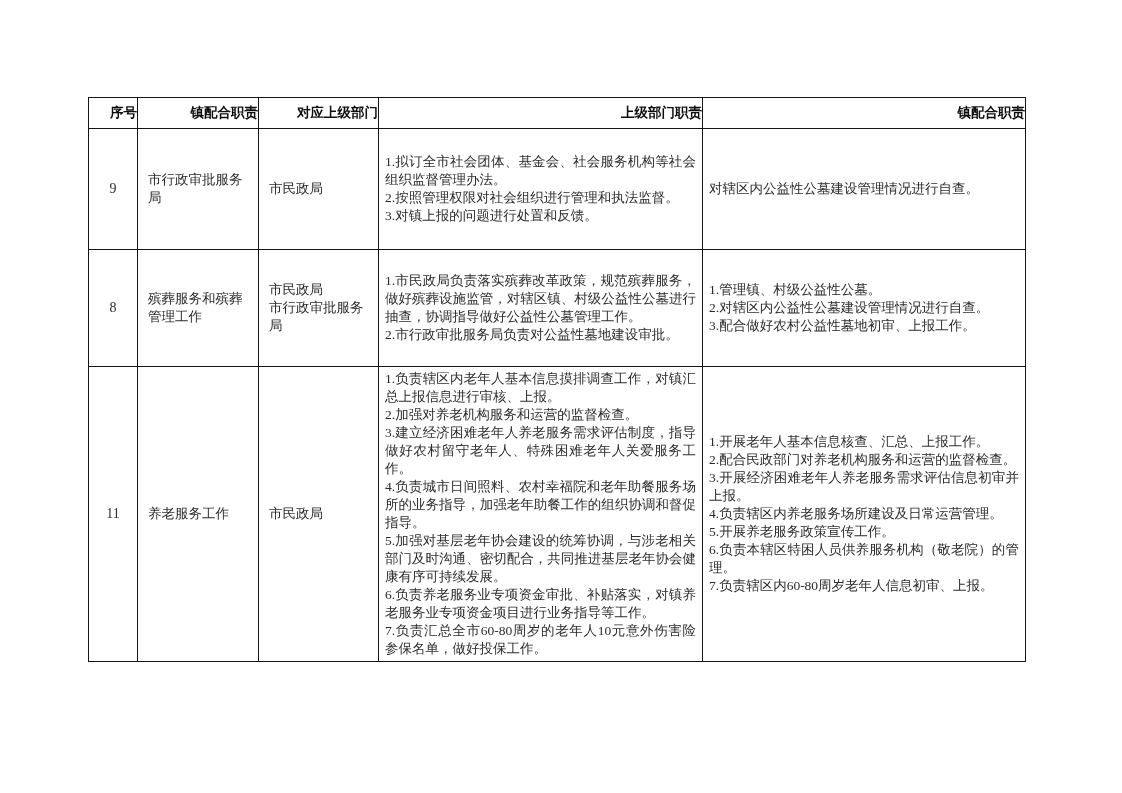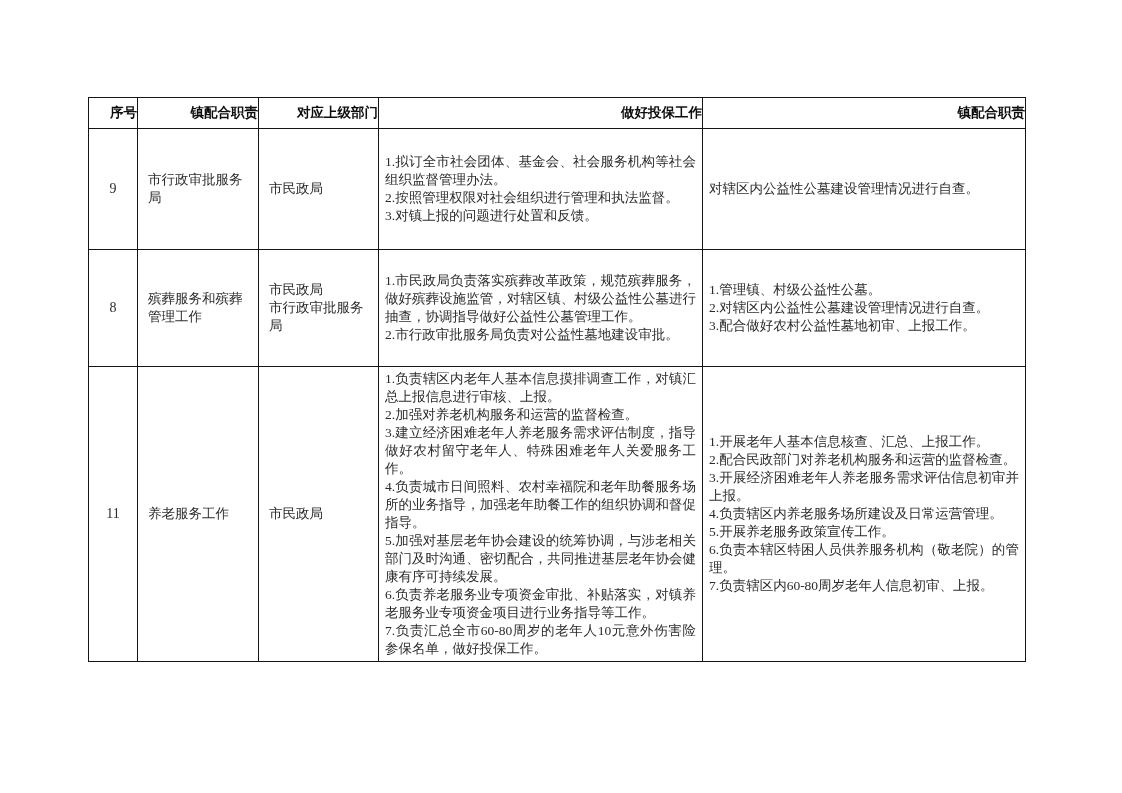--- a/index.html
+++ b/index.html
@@ -80,21 +80,21 @@
       <col style="width:121px">
       <col style="width:120px">
       <col style="width:324px">
       <col style="width:323px">
     </colgroup>
     <thead>
       <tr>
         <th>序号</th>
         <th>镇配合职责</th>
         <th>对应上级部门</th>
-        <th>做好投保工作</th>
+        <th>上级部门职责</th>
         <th>镇配合职责</th>
       </tr>
     </thead>
     <tbody>
       <tr class="r-9">
         <td class="c-no">9</td>
         <td class="c-name">市行政审批服务局</td>
         <td class="c-dept">市民政局</td>
         <td class="c-duty">1.拟订全市社会团体、基金会、社会服务机构等社会组织监督管理办法。
 2.按照管理权限对社会组织进行管理和执法监督。

